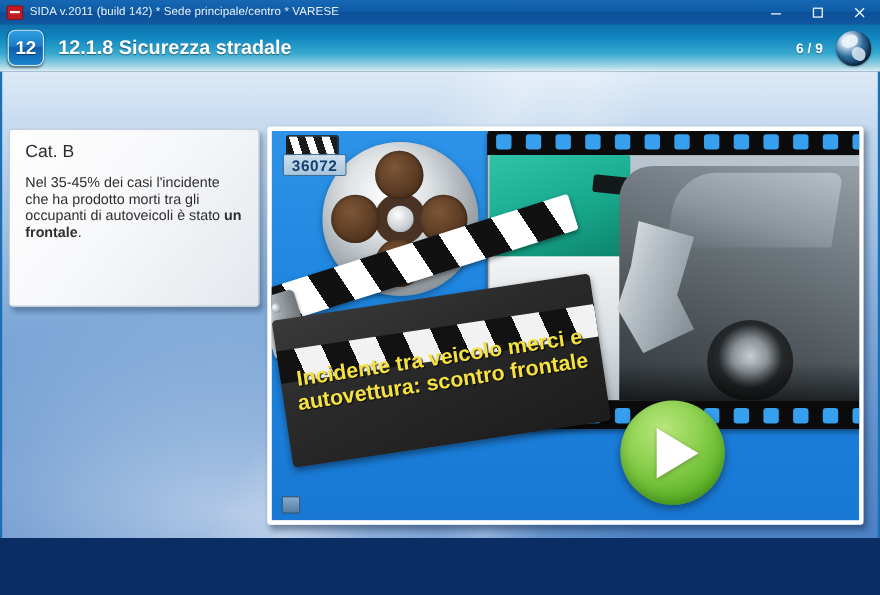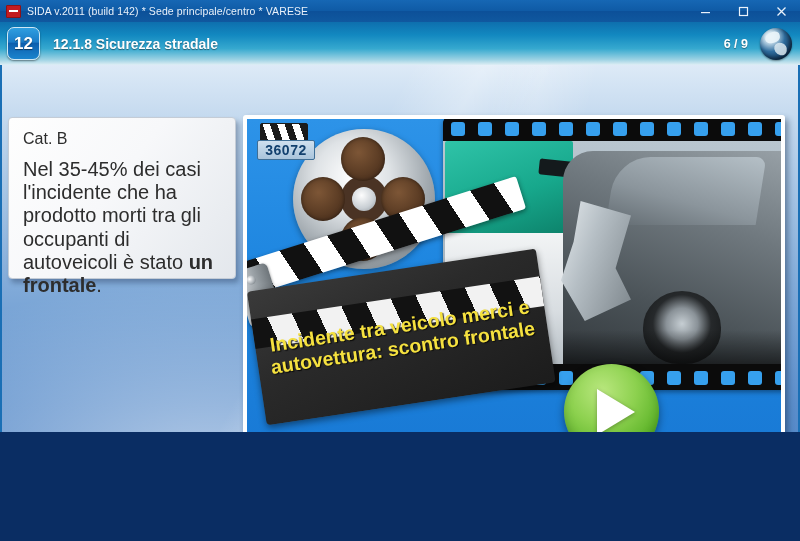--- a/index.html
+++ b/index.html
@@ -1,21 +1,21 @@
 <!DOCTYPE html>
 <html><head>
 <meta charset="utf-8">
 <style>
   html,body{margin:0;padding:0;}
   body{
     width:800px;height:541px;overflow:hidden;
     font-family:"Liberation Sans", sans-serif;
     background:#0a2d63;
   }
-  .app{position:relative;width:800px;height:432px;overflow:hidden;}
+  .app{position:relative;width:800px;height:489px;overflow:hidden;}
 
   
   .titlebar{
     position:absolute;left:0;top:0;width:800px;height:22px;
     background:linear-gradient(to bottom,#1667b4 0%,#0f5ba6 48%,#0c5099 52%,#10589f 100%);
     display:flex;align-items:center;
   }
   .win-icon{
     width:13px;height:11px;margin-left:6px;margin-right:6px;
     background:#c21b20;border:1px solid #8e1115;border-radius:1px;
@@ -44,21 +44,21 @@
     margin-left:7px;width:31px;height:31px;flex:none;
     border-radius:7px;
     background:linear-gradient(to bottom,#2f9fe0 0%,#1a7cc8 45%,#0d5fae 50%,#1b84cd 100%);
     border:1.5px solid #cfe7f5;
     box-shadow:0 1px 2px rgba(0,0,0,.45);
     color:#fff;font-size:17px;font-weight:bold;
     display:flex;align-items:center;justify-content:center;
     text-shadow:0 1px 1px rgba(0,0,0,.5);
   }
   .header-title{
-    margin-left:13px;color:#ffffff;font-size:14px;font-weight:bold;
+    margin-left:13px;color:#ffffff;font-size:18px;font-weight:bold;
     text-shadow:0 1px 1px rgba(0,0,0,.45);
   }
   .page-indicator{
     margin-left:auto;color:#ffffff;font-size:12.5px;font-weight:bold;
     text-shadow:0 1px 1px rgba(0,0,0,.4);
   }
   .globe{
     width:32px;height:32px;margin-left:12px;margin-right:8px;flex:none;
     border-radius:50%;
     background:
@@ -105,21 +105,21 @@
 
   
   .text-card{
     position:absolute;left:8px;top:52px;width:228px;height:162px;
     background:linear-gradient(128deg,#fefefe 0%,#f7f8fa 45%,#e3e7ec 100%);
     border:1px solid #c4ccd6;border-radius:4px;
     box-shadow:3px 4px 5px rgba(20,40,70,.33);
     box-sizing:border-box;padding:12px 14px 0 14px;
   }
   .cat-title{color:#2d2d2d;font-size:16px;margin:0 0 10px 0;}
-  .cat-body{color:#2d2d2d;font-size:20px;line-height:1.16;margin:0;}
+  .cat-body{color:#2d2d2d;font-size:13px;line-height:1.16;margin:0;}
   .cat-body b{font-weight:bold;}
 
   
   .video-panel{
     position:absolute;left:243px;top:50px;width:542px;height:362px;
     background:linear-gradient(to bottom,#2d93e8 0%,#1e86e0 42%,#1878d4 100%);
     border:4px solid #ffffff;border-radius:3px;
     box-shadow:3px 4px 6px rgba(15,35,65,.45);
     box-sizing:border-box;overflow:hidden;
   }

